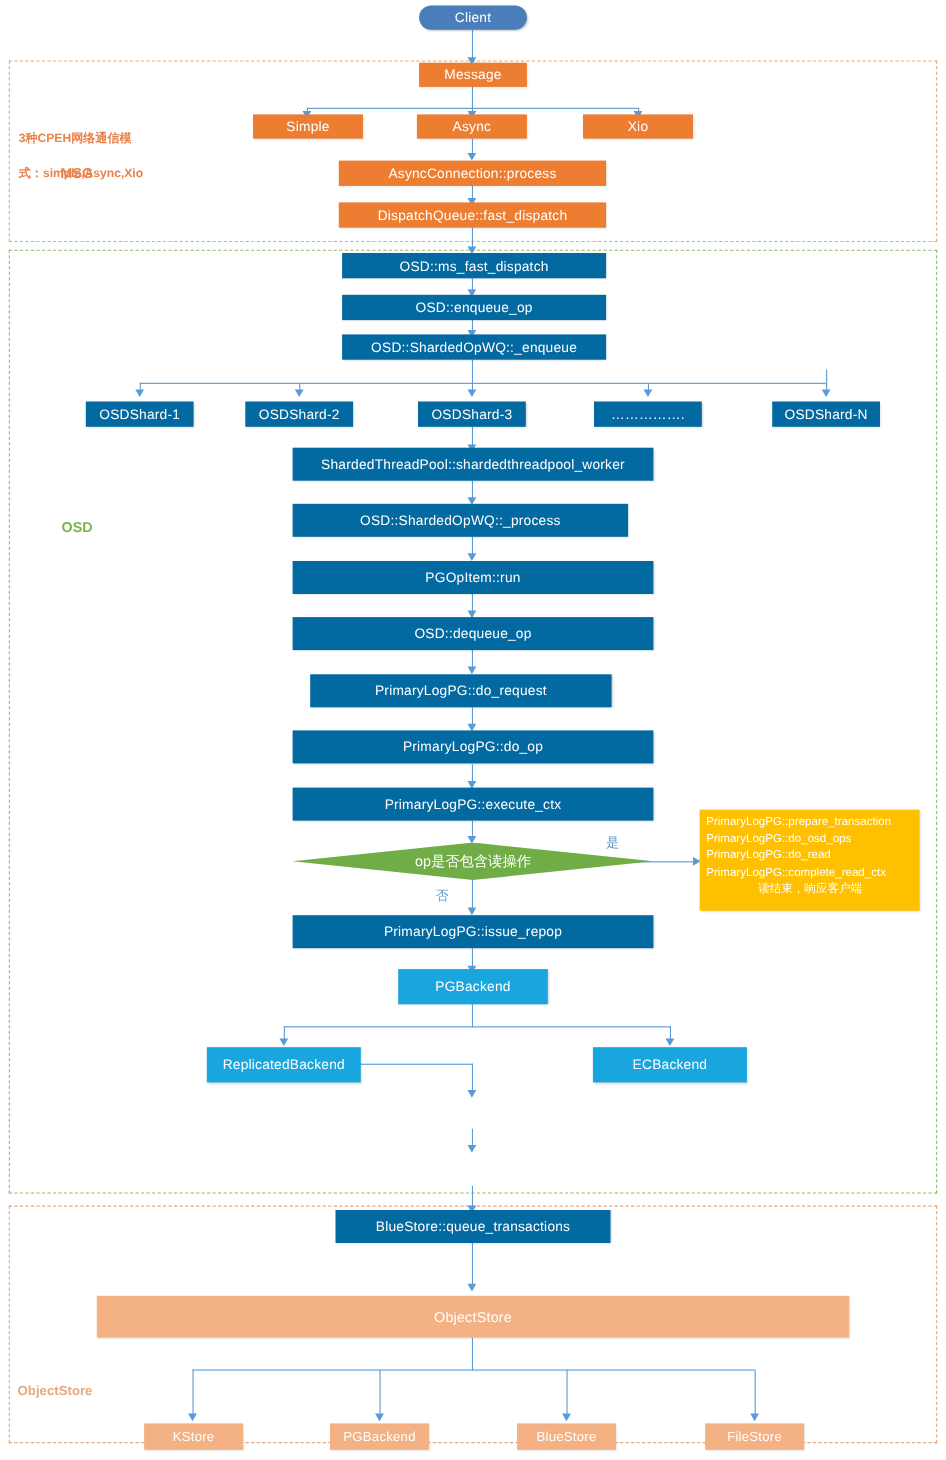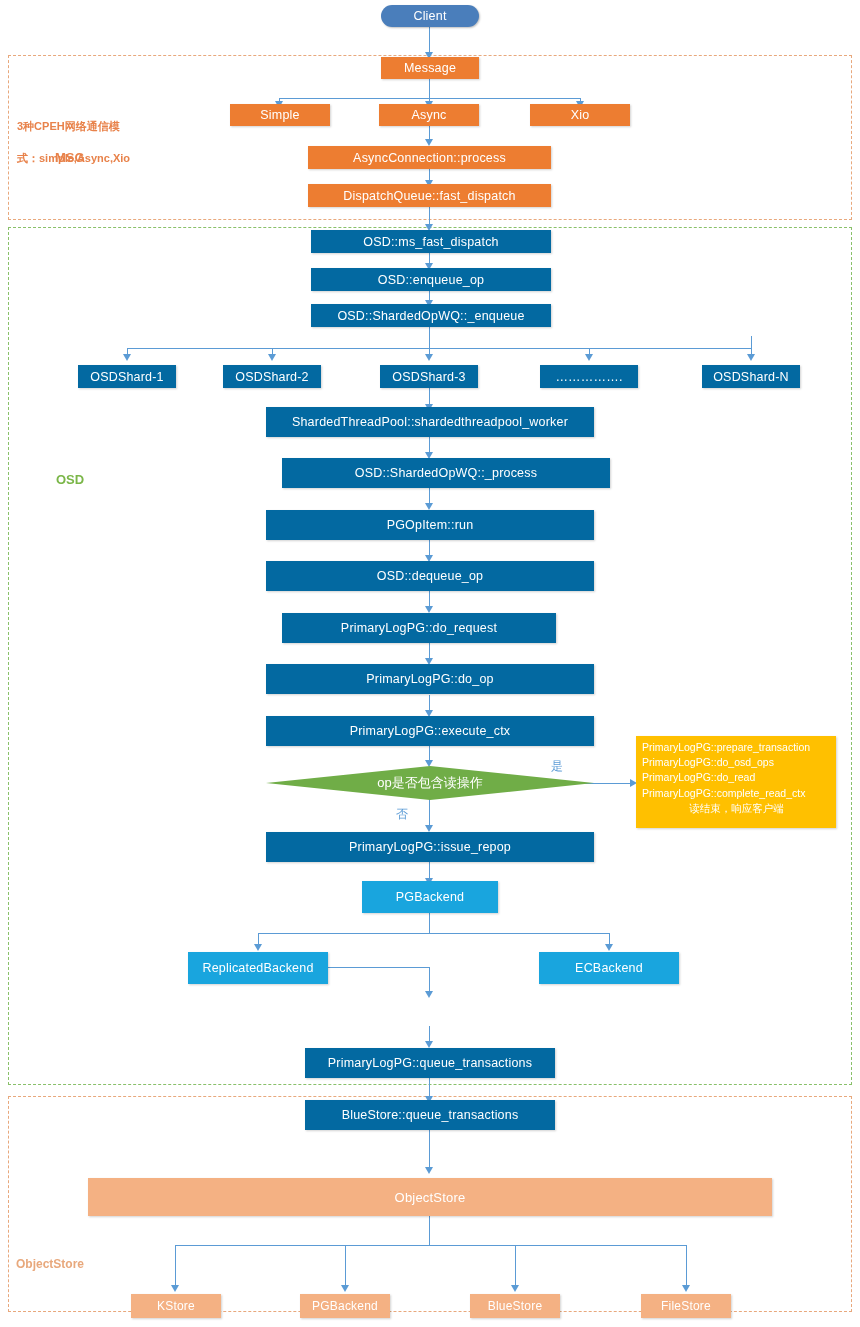--- a/index.html
+++ b/index.html
@@ -245,21 +245,21 @@
   <div class="node green" style="left:311px;top:304px;width:240px;height:23px;">OSD::ShardedOpWQ::_enqueue</div>
 
   <div class="node green" style="left:78px;top:365px;width:98px;height:23px;">OSDShard-1</div>
   <div class="node green" style="left:223px;top:365px;width:98px;height:23px;">OSDShard-2</div>
   <div class="node green" style="left:380px;top:365px;width:98px;height:23px;">OSDShard-3</div>
   <div class="node green" style="left:540px;top:365px;width:98px;height:23px;">…………….</div>
   <div class="node green" style="left:702px;top:365px;width:98px;height:23px;">OSDShard-N</div>
 
   <div class="node green" style="left:266px;top:407px;width:328px;height:30px;">ShardedThreadPool::shardedthreadpool_worker</div>
 
-  <div class="node green" style="left:266px;top:458px;width:328px;height:30px;margin-left:16px;">OSD::ShardedOpWQ::_process</div>
+  <div class="node green" style="left:266px;top:458px;width:305px;height:30px;">OSD::ShardedOpWQ::_process</div>
 
   <div class="node green" style="left:266px;top:510px;width:328px;height:30px;">PGOpItem::run</div>
 
   <div class="node green" style="left:266px;top:561px;width:328px;height:30px;">OSD::dequeue_op</div>
 
   <div class="node green" style="left:282px;top:613px;width:274px;height:30px;">PrimaryLogPG::do_request</div>
 
   <div class="node green" style="left:266px;top:664px;width:328px;height:30px;">PrimaryLogPG::do_op</div>
 
   <div class="node green" style="left:266px;top:716px;width:328px;height:30px;">PrimaryLogPG::execute_ctx</div>
@@ -278,21 +278,20 @@
   </div>
 
   <div class="node green" style="left:266px;top:832px;width:328px;height:30px;">PrimaryLogPG::issue_repop</div>
 
   <div class="node blue" style="left:362px;top:881px;width:136px;height:32px;">PGBackend</div>
 
   <div class="node blue" style="left:188px;top:952px;width:140px;height:32px;">ReplicatedBackend</div>
   <div class="node blue" style="left:539px;top:952px;width:140px;height:32px;">ECBackend</div>
 
 
-  <div class="node green" style="left:305px;top:1048px;width:250px;height:30px;">PrimaryLogPG::queue_transactions</div>
 
   <div class="node green" style="left:305px;top:1100px;width:250px;height:30px;">BlueStore::queue_transactions</div>
 
   <div class="node lightorange" style="left:88px;top:1178px;width:684px;height:38px;">ObjectStore</div>
 
   <div class="node lightorange" style="left:131px;top:1294px;width:90px;height:24px;font-size:12px;">KStore</div>
   <div class="node lightorange" style="left:300px;top:1294px;width:90px;height:24px;font-size:12px;">PGBackend</div>
   <div class="node lightorange" style="left:470px;top:1294px;width:90px;height:24px;font-size:12px;">BlueStore</div>
   <div class="node lightorange" style="left:641px;top:1294px;width:90px;height:24px;font-size:12px;">FileStore</div>
 

